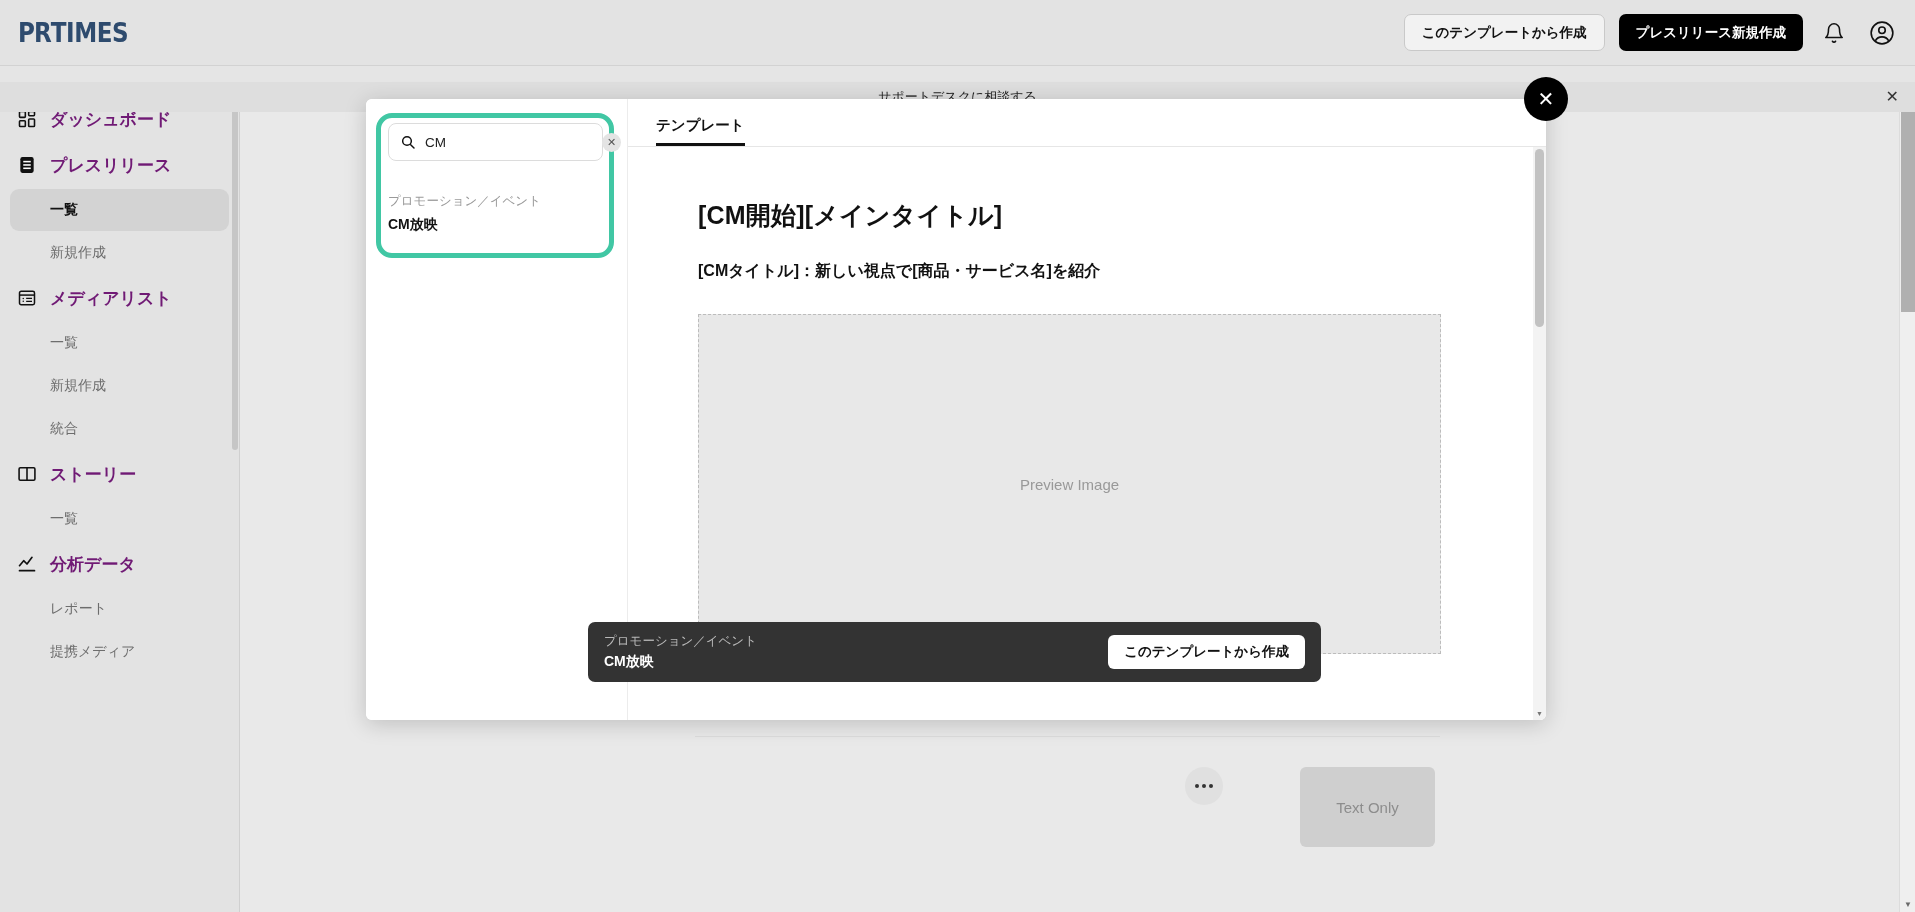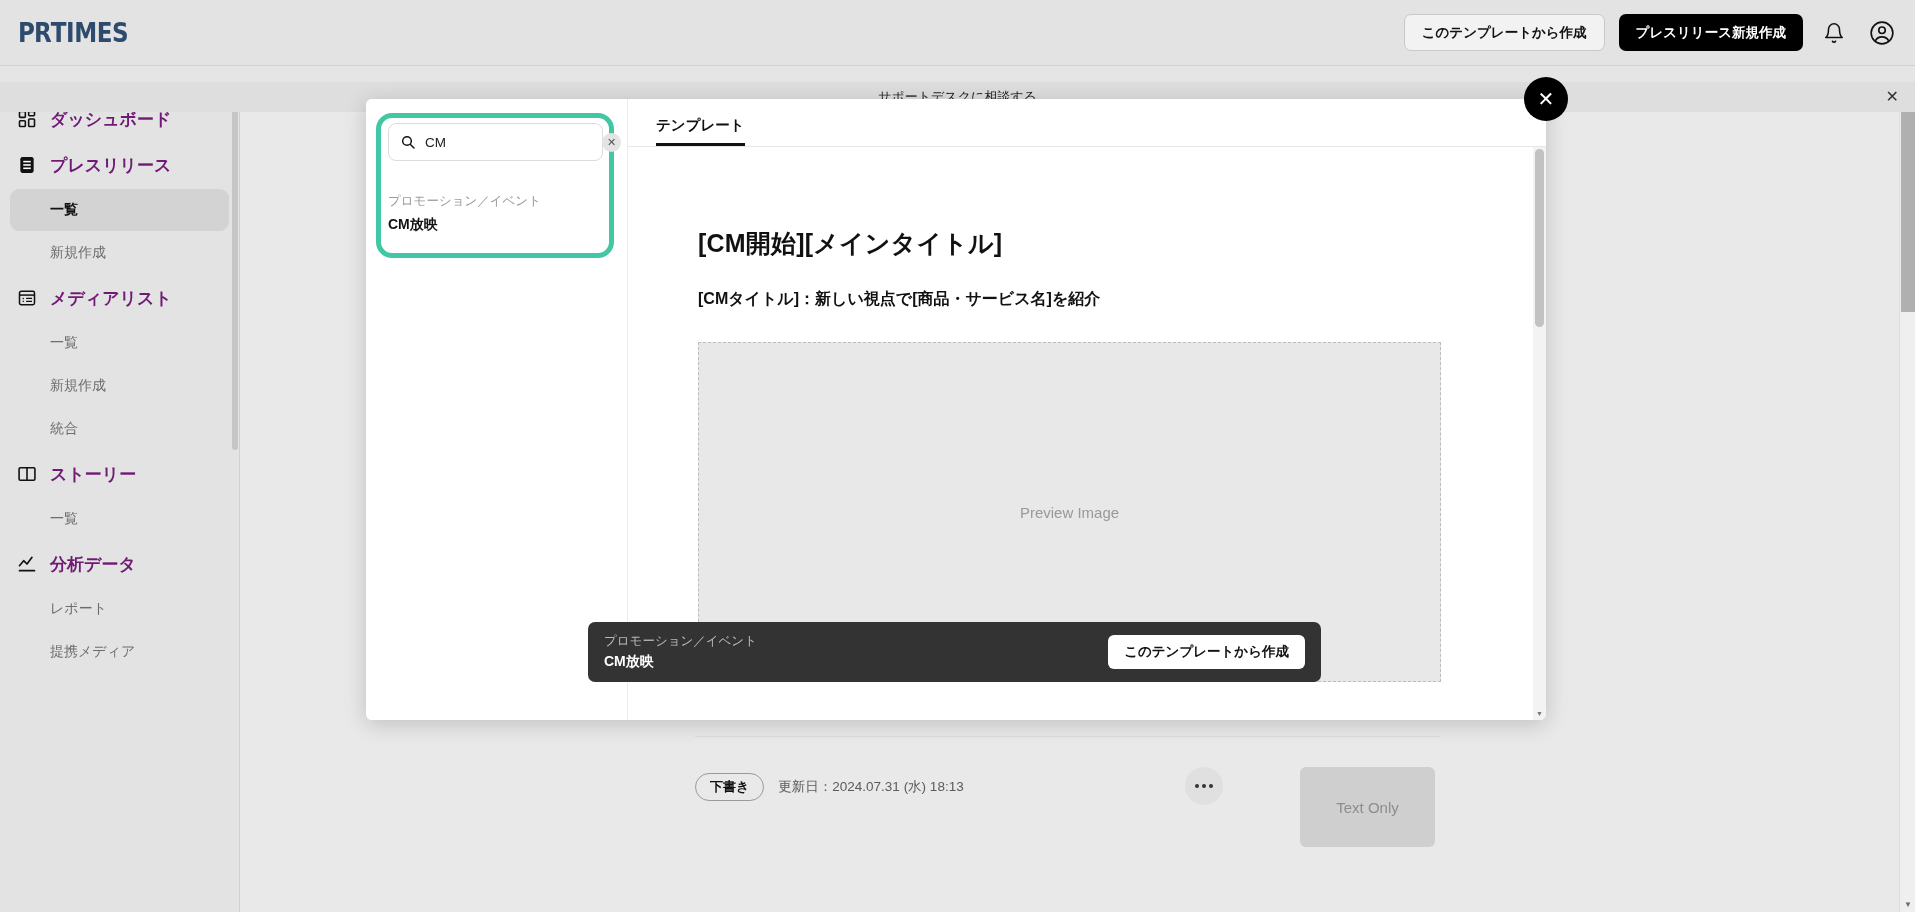--- a/index.html
+++ b/index.html
@@ -280,21 +280,20 @@
     border-bottom: 3px solid #111;
     cursor: pointer;
   }
   .preview-body {
     position: absolute; top: 48px; left: 0; right: 10px; bottom: 0;
     padding: 52px 0 0 70px;
   }
   .prev-title {
     font-size: 25px; font-weight: 700; color: #111;
     letter-spacing: 0.2px;
-    margin-top: 28px;
   }
   .prev-sub {
     margin-top: 29px;
     font-size: 16px; font-weight: 700; color: #111;
   }
   .prev-img-ph {
     margin-top: 32px;
     width: 743px; height: 340px;
     border: 1px dashed #bcbcbc;
     background: #e8e8e8;
@@ -444,24 +443,20 @@
         <div class="nav-child">提携メディア</div>
       </div>
     </div>
   <div class="sb-track">
     <div class="sb-thumb"></div>
   </div>
 </nav>
 
 <main class="main">
   <div class="release-card">
-    <div class="release-meta">
-      <span class="badge-draft">下書き</span>
-      <span class="release-date">更新日：2024.07.31 (水) 18:13</span>
-    </div>
     <button class="dots-btn">
       <i></i>
         <i></i>
         <i></i>
     </button>
     <div class="text-only-thumb">Text Only</div>
   </div>
 </main>
 
 <div class="page-scroll">

